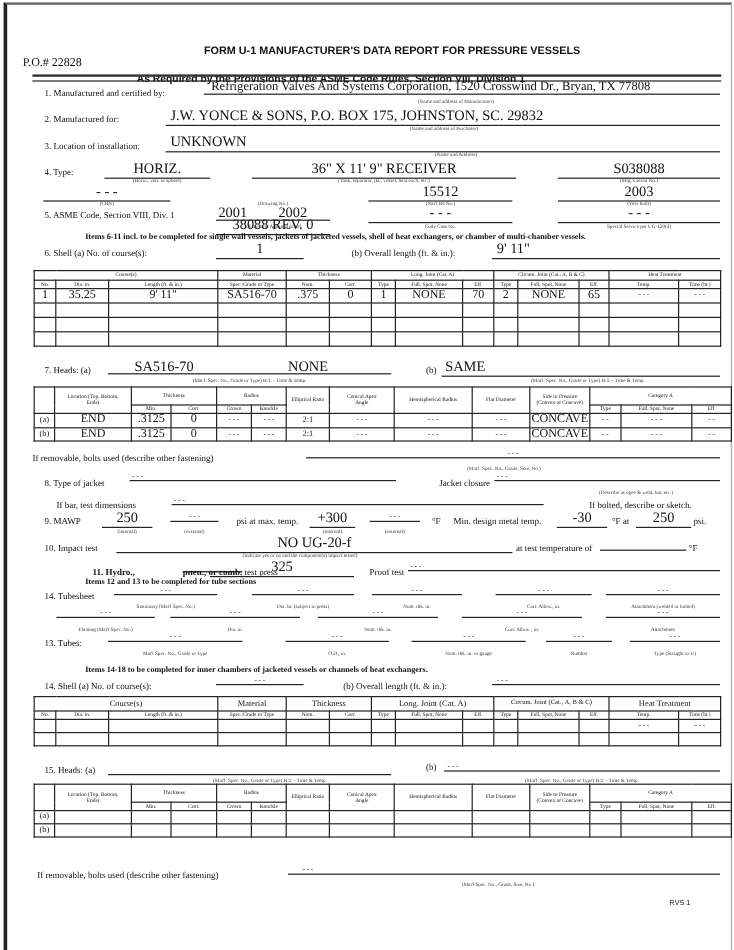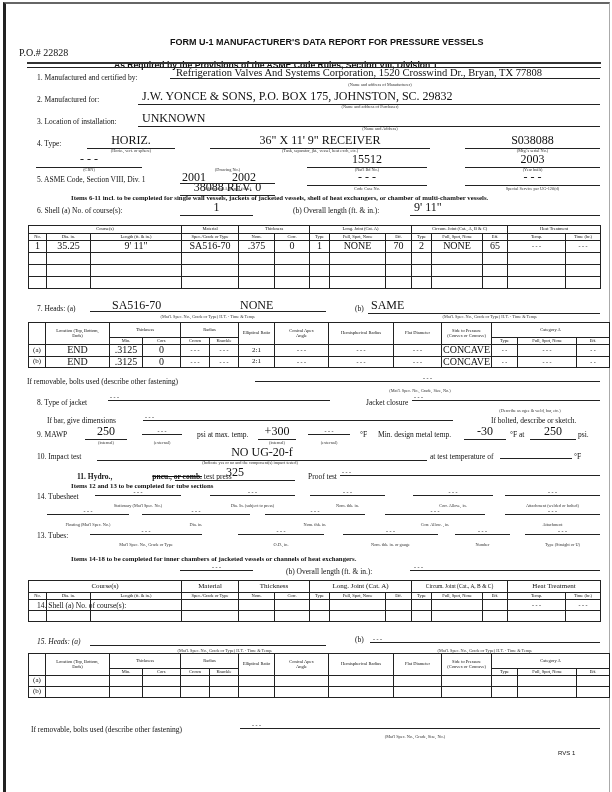--- a/index.html
+++ b/index.html
@@ -276,21 +276,21 @@
 <div class="abs lbl" style="left:27px;top:377px;">If removable, bolts used (describe other fastening)</div>
 <div class="abs val uline" style="left:255px;top:375px;width:345px;font-size:6px;">- - -</div>
 <div class="abs cap" style="left:360px;top:388px;width:120px;">(Mat'l. Spec. No., Grade, Size, No.)</div>
 
 <div class="abs lbl" style="left:37px;top:398px;">8. Type of jacket</div>
 <div class="abs val uline" style="left:108px;top:394px;width:222px;text-align:left;font-size:6px;padding-left:2px;">- - -</div>
 <div class="abs lbl" style="left:366px;top:398px;">Jacket closure</div>
 <div class="abs val uline" style="left:412px;top:394px;width:188px;text-align:left;font-size:6px;padding-left:2px;">- - -</div>
 <div class="abs cap" style="left:480px;top:408px;width:100px;">(Describe as ogee &amp; weld, bar, etc.)</div>
 
-<div class="abs lbl" style="left:47px;top:416px;">If bar, give dimensions</div>
+<div class="abs lbl" style="left:47px;top:416px;">If bar, test dimensions</div>
 <div class="abs val uline" style="left:143px;top:414px;width:310px;text-align:left;font-size:6px;padding-left:2px;">- - -</div>
 <div class="abs lbl" style="left:491px;top:416px;">If bolted, describe or sketch.</div>
 
 <div class="abs lbl" style="left:37px;top:430px;">9. MAWP</div>
 <div class="abs val uline" style="left:85px;top:424px;width:42px;">250</div>
 <div class="abs cap" style="left:85px;top:440px;width:42px;">(internal)</div>
 <div class="abs val uline" style="left:142px;top:424px;width:40px;font-size:6px;padding-top:4px;">- - -</div>
 <div class="abs cap" style="left:142px;top:440px;width:40px;">(external)</div>
 <div class="abs lbl" style="left:197px;top:430px;">psi at max. temp.</div>
 <div class="abs val uline" style="left:258px;top:424px;width:38px;">+300</div>
@@ -350,21 +350,21 @@
 <div class="abs cap" style="left:238px;top:542px;width:86px;">O.D., in.</div>
 <div class="abs val uline" style="left:343px;top:528px;width:95px;font-size:6px;">- - -</div>
 <div class="abs cap" style="left:343px;top:542px;width:95px;">Nom. thk. in. or gauge</div>
 <div class="abs val uline" style="left:455px;top:528px;width:55px;font-size:6px;">- - -</div>
 <div class="abs cap" style="left:455px;top:542px;width:55px;">Number</div>
 <div class="abs val uline" style="left:525px;top:528px;width:75px;font-size:6px;">- - -</div>
 <div class="abs cap" style="left:525px;top:542px;width:75px;">Type (Straight or U)</div>
 
 <div class="abs lbl bold" style="left:31px;top:555px;font-size:6.8px;">Items 14-18 to be completed for inner chambers of jacketed vessels or channels of heat exchangers.</div>
 
-<div class="abs lbl" style="left:37px;top:601px;">14. Shell (a) No. of course(s):</div>
+<div class="abs lbl" style="left:37px;top:567px;">14. Shell (a) No. of course(s):</div>
 <div class="abs val uline" style="left:180px;top:564px;width:73px;font-size:6px;">- - -</div>
 <div class="abs lbl" style="left:286px;top:567px;">(b) Overall length (ft. &amp; in.):</div>
 <div class="abs val uline" style="left:410px;top:564px;width:190px;text-align:left;font-size:6px;padding-left:4px;">- - -</div>
 
 <table class="grid" style="left:28px;top:580px;width:572px;">
   <colgroup>
     <col style="width:18px">
       <col style="width:44px">
       <col style="width:91px">
       <col style="width:57px">
@@ -432,21 +432,21 @@
         <td></td>
         <td></td>
         <td></td>
         <td></td>
         <td></td>
         <td></td>
       </tr>
 </tbody>
   </table>
 
-<div class="abs lbl" style="left:37px;top:637px;font-style:italic;">15. Heads: (a)</div>
+<div class="abs lbl" style="left:37px;top:637px;">15. Heads: (a)</div>
 <div class="abs val uline" style="left:90px;top:632px;width:236px;height:14px;"></div>
 <div class="abs lbl" style="left:355px;top:635px;">(b)</div>
 <div class="abs val uline" style="left:370px;top:632px;width:230px;text-align:left;font-size:6px;padding-left:3px;padding-top:4px;">- - -</div>
 <div class="abs cap" style="left:150px;top:648px;width:150px;">(Mat'l. Spec. No., Grade or Type) H.T. - Time &amp; Temp.</div>
 <div class="abs cap" style="left:395px;top:648px;width:180px;">(Mat'l. Spec. No., Grade or Type) H.T. - Time &amp; Temp.</div>
 
 <table class="grid" style="left:28px;top:653px;width:571px;">
   <colgroup>
     <col style="width:17px">
       <col style="width:64px">

